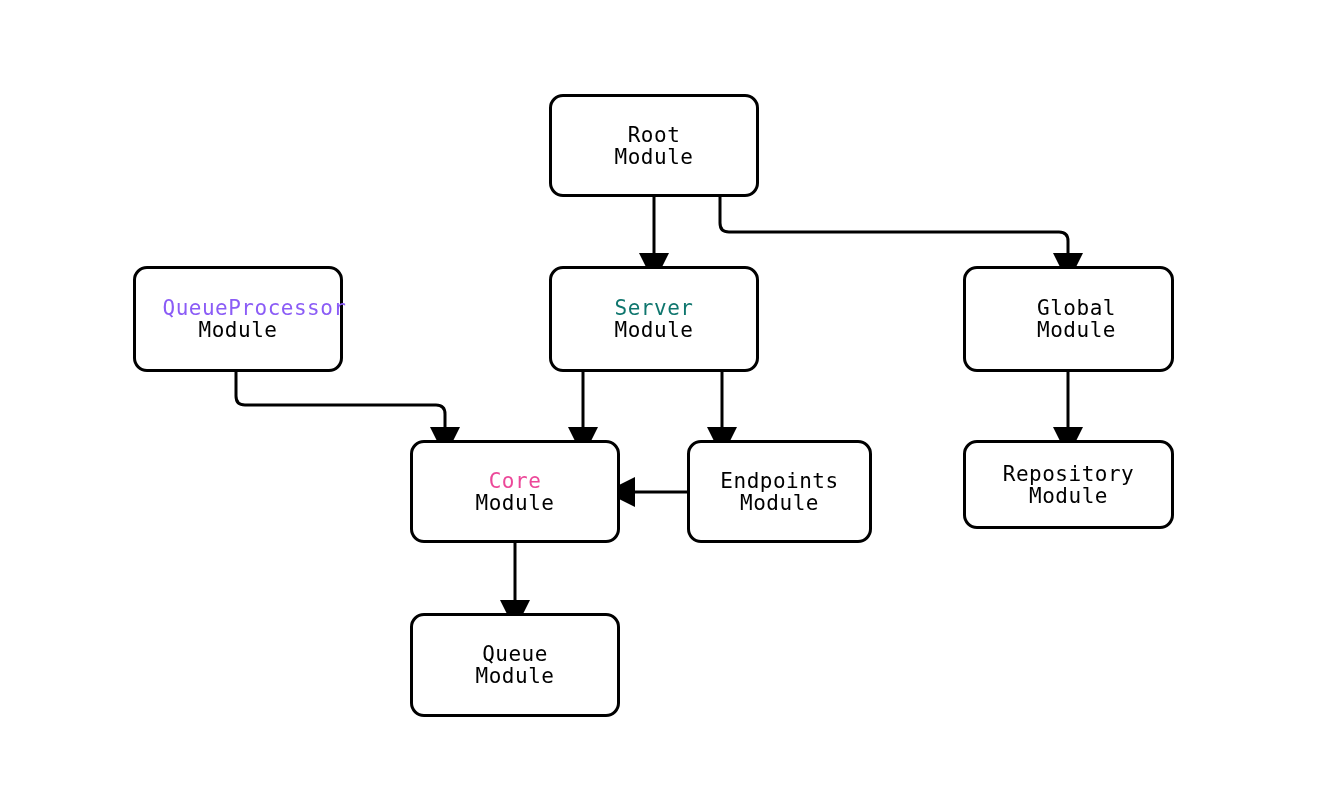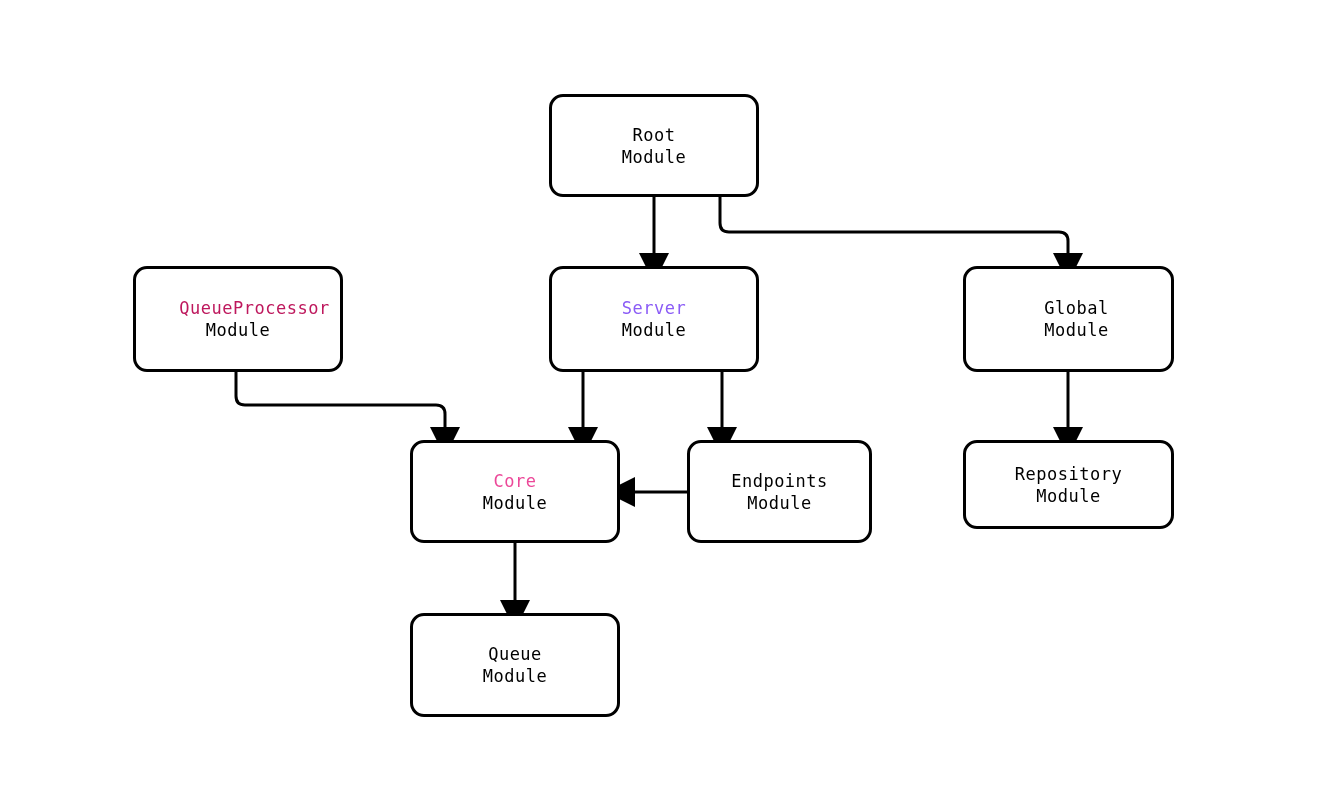--- a/index.html
+++ b/index.html
@@ -29,21 +29,21 @@
     border: 3px solid #000000;
     border-radius: 14px;
     display: flex;
     flex-direction: column;
     align-items: center;
     justify-content: center;
     z-index: 2;
   }
   .node-line {
     color: #000000;
-    font-size: 17px;
+    font-size: 21px;
     line-height: 22px;
     letter-spacing: 0.5px;
     white-space: pre;
     text-align: center;
   }
 </style>
 </head>
 <body>
 
 <div id="canvas">
@@ -65,25 +65,25 @@
         <path d="M 515 543 L 515 603" fill="none" stroke="#000000" stroke-width="3" stroke-linecap="butt" marker-end="url(#arrow-down)"></path>
       </g>
   </svg>
 
   <div id="node-layer">
       <div class="node" style="left: 549px; top: 94px; width: 210px; height: 103px; border-color: rgb(0, 0, 0); background: rgb(255, 255, 255);">
         <div class="node-line" style="color: rgb(0, 0, 0);">Root</div>
         <div class="node-line" style="color: rgb(0, 0, 0);">Module</div>
       </div>
       <div class="node" style="left: 133px; top: 266px; width: 210px; height: 106px; border-color: rgb(0, 0, 0); background: rgb(255, 255, 255);">
-        <div class="node-line" style="color: #be185d; margin-left: 33px;">QueueProcessor</div>
+        <div class="node-line" style="color: #8b5cf6; margin-left: 33px;">QueueProcessor</div>
         <div class="node-line" style="color: rgb(0, 0, 0);">Module</div>
       </div>
       <div class="node" style="left: 549px; top: 266px; width: 210px; height: 106px; border-color: rgb(0, 0, 0); background: rgb(255, 255, 255);">
-        <div class="node-line" style="color: #8b5cf6;">Server</div>
+        <div class="node-line" style="color: #0f766e;">Server</div>
         <div class="node-line" style="color: rgb(0, 0, 0);">Module</div>
       </div>
       <div class="node" style="left: 963px; top: 266px; width: 211px; height: 106px; border-color: rgb(0, 0, 0); background: rgb(255, 255, 255); padding-left: 16px;">
         <div class="node-line" style="color: rgb(0, 0, 0);">Global</div>
         <div class="node-line" style="color: rgb(0, 0, 0);">Module</div>
       </div>
       <div class="node" style="left: 410px; top: 440px; width: 210px; height: 103px; border-color: rgb(0, 0, 0); background: rgb(255, 255, 255);">
         <div class="node-line" style="color: #ec4899;">Core</div>
         <div class="node-line" style="color: rgb(0, 0, 0);">Module</div>
       </div>

